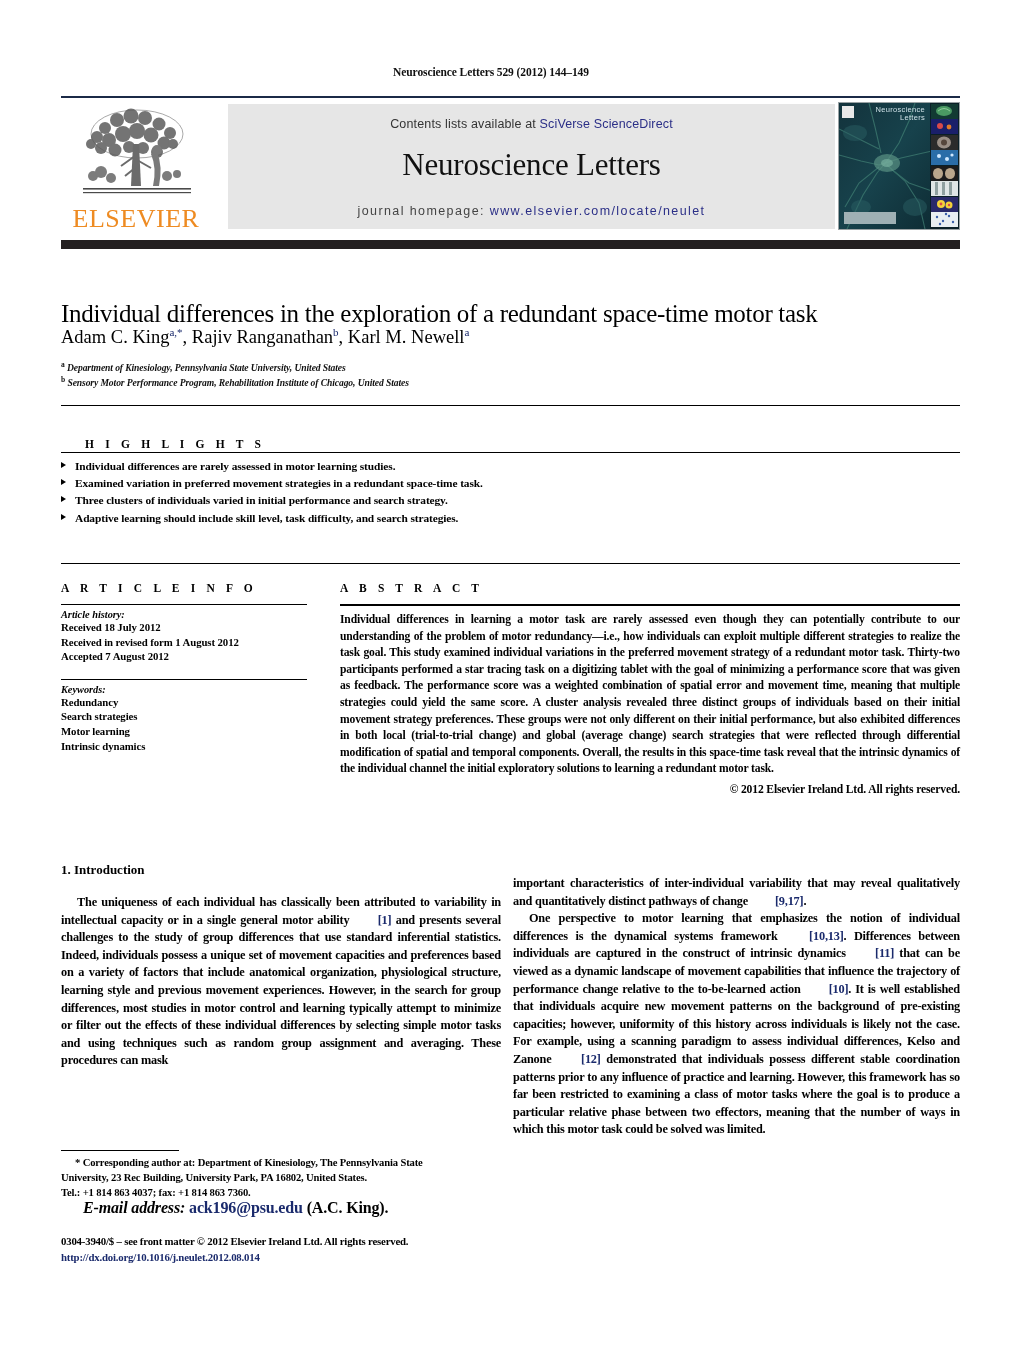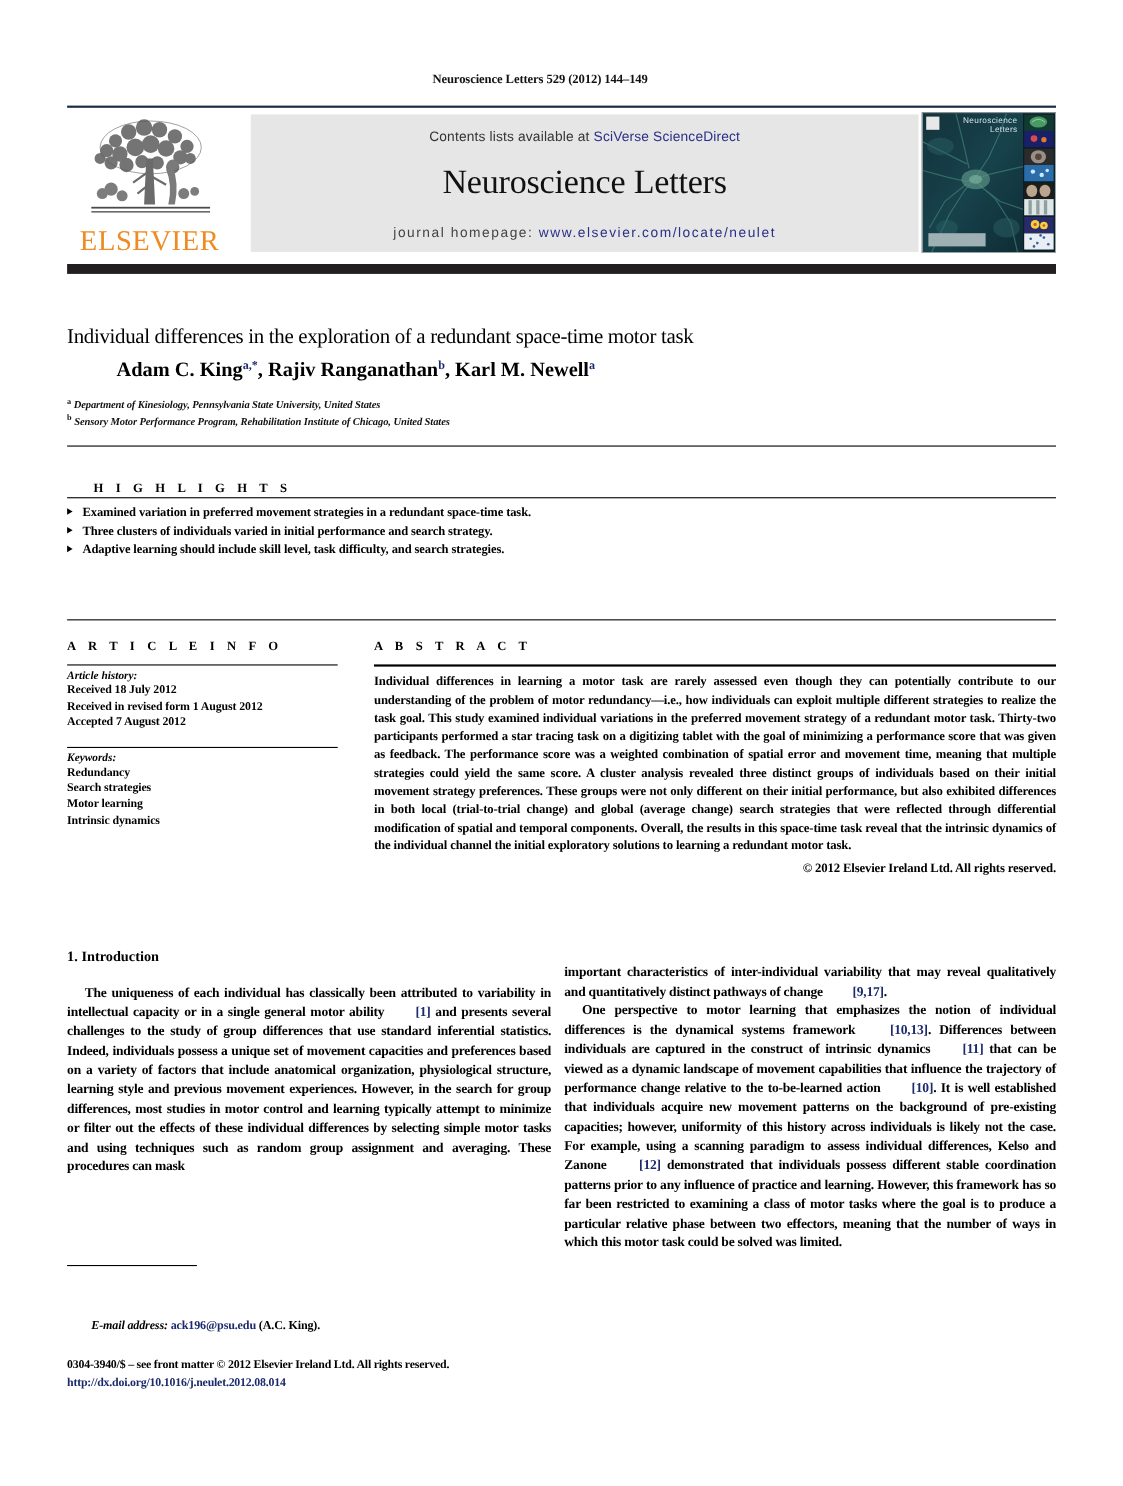--- a/index.html
+++ b/index.html
@@ -74,27 +74,27 @@
   }
   .masthead-rule-bottom {
     position: absolute; left: 0; top: 144px; width: 899px; height: 9px;
     background: #231f20;
   }
 
   
   .title {
     position: absolute; left: 61px; top: 283px; width: 899px;
     font-family: "Liberation Serif", serif;
-    font-size: 19px; font-weight: 400; color: #000;
+    font-size: 25px; font-weight: 400; color: #000;
     letter-spacing: -0.3px;
   }
   .authors {
     position: absolute; left: 61px; top: 326px; width: 899px;
     font-family: "Liberation Serif", serif;
-    font-size: 18.5px; font-weight: 700; color: #000; margin-left: 45px;
+    font-size: 18.5px; font-weight: 400; color: #000;
   }
   .authors sup { font-size: 11px; color: #1a2a6c; vertical-align: super; }
   .affil {
     position: absolute; left: 61px; width: 899px;
     font-family: "Liberation Serif", serif;
     font-size: 9.6px; font-style: italic; font-weight: 700; color: #111;
     letter-spacing: -0.1px;
   }
   .affil sup { font-size: 7.5px; vertical-align: super; font-style: normal; }
   #affil-a { top: 360px; }
@@ -187,21 +187,21 @@
   .footnote {
     position: absolute; left: 61px; top: 1156px; width: 440px;
     font-family: "Liberation Serif", serif;
     font-size: 10.6px; font-weight: 700; color: #000;
     line-height: 14.8px; letter-spacing: -0.15px;
   }
   .footnote .ind { text-indent: 14px; display: block; }
   .fn-email {
     position: absolute; left: 61px; top: 1199px; width: 440px;
     font-family: "Liberation Serif", serif;
-    font-size: 11px; font-weight: 700; color: #000;
+    font-size: 16px; font-weight: 700; color: #000;
     text-indent: 22px; letter-spacing: -0.15px;
   }
   .fn-email i { font-style: italic; }
   .fn-email .mail { color: #1a2a6c; }
   .issn {
     position: absolute; left: 61px; top: 1234px; width: 460px;
     font-family: "Liberation Serif", serif;
     font-size: 10.8px; font-weight: 700; color: #1a2a6c;
     line-height: 15.5px; letter-spacing: -0.2px;
   }
@@ -383,20 +383,21 @@
     <sup>a</sup> <span>Department of Kinesiology, Pennsylvania State University, United States</span>
   </div>
   <div class="affil" id="affil-b">
     <sup>b</sup> <span>Sensory Motor Performance Program, Rehabilitation Institute of Chicago, United States</span>
   </div>
 
   <div class="hr-thin" style="left:61px; top:405px; width:899px;"></div>
   <div class="sec-label" style="left:61px; top:438px;margin-left:24px;">H I G H L I G H T S</div>
   <div class="hr-thin" style="left:61px; top:452px; width:899px;"></div>
   <ul class="hl-list">
+    <li><span class="tri"></span><span>Individual differences are rarely assessed in motor learning studies.</span></li>
     <li><span class="tri"></span><span>Examined variation in preferred movement strategies in a redundant space-time task.</span></li>
     <li><span class="tri"></span><span>Three clusters of individuals varied in initial performance and search strategy.</span></li>
     <li><span class="tri"></span><span>Adaptive learning should include skill level, task difficulty, and search strategies.</span></li>
   </ul>
 
   <div class="hr-thin" style="left:61px; top:563px; width:899px;"></div>
 
   <div class="sec-label" style="left:61px; top:582px;">A R T I C L E    I N F O</div>
   <div class="info-col">
     <div class="info-rule"></div>
@@ -425,20 +426,25 @@
   <div class="colL">
     <p class="bodytext indent"><span>The uniqueness of each individual has classically been attributed to variability in intellectual capacity or in a single general motor ability </span><span class="ref">[1]</span><span> and presents several challenges to the study of group differences that use standard inferential statistics. Indeed, individuals possess a unique set of movement capacities and preferences based on a variety of factors that include anatomical organization, physiological structure, learning style and previous movement experiences. However, in the search for group differences, most studies in motor control and learning typically attempt to minimize or filter out the effects of these individual differences by selecting simple motor tasks and using techniques such as random group assignment and averaging. These procedures can mask</span></p>
   </div>
 
   <div class="colR">
     <p class="bodytext"><span>important characteristics of inter-individual variability that may reveal qualitatively and quantitatively distinct pathways of change </span><span class="ref">[9,17]</span><span>.</span></p>
     <p class="bodytext indent"><span>One perspective to motor learning that emphasizes the notion of individual differences is the dynamical systems framework </span><span class="ref">[10,13]</span><span>. Differences between individuals are captured in the construct of intrinsic dynamics </span><span class="ref">[11]</span><span> that can be viewed as a dynamic landscape of movement capabilities that influence the trajectory of performance change relative to the to-be-learned action </span><span class="ref">[10]</span><span>. It is well established that individuals acquire new movement patterns on the background of pre-existing capacities; however, uniformity of this history across individuals is likely not the case. For example, using a scanning paradigm to assess individual differences, Kelso and Zanone </span><span class="ref">[12]</span><span> demonstrated that individuals possess different stable coordination patterns prior to any influence of practice and learning. However, this framework has so far been restricted to examining a class of motor tasks where the goal is to produce a particular relative phase between two effectors, meaning that the number of ways in which this motor task could be solved was limited.</span></p>
   </div>
 
   <div class="fn-rule"></div>
+  <div class="footnote">
+    <span class="ind">* Corresponding author at: Department of Kinesiology, The Pennsylvania State</span>
+    <span>University, 23 Rec Building, University Park, PA 16802, United States.</span><br>
+    <span>Tel.: +1 814 863 4037; fax: +1 814 863 7360.</span>
+  </div>
   <div class="fn-email">
     <i>E-mail address:</i>
     <span class="mail">ack196@psu.edu</span>
     <span>(A.C. King).</span>
   </div>
 
   <div class="issn">
     <span class="blk">0304-3940/$ – see front matter © 2012 Elsevier Ireland Ltd. All rights reserved.</span><br>
     <span>http://dx.doi.org/10.1016/j.neulet.2012.08.014</span>
   </div>

